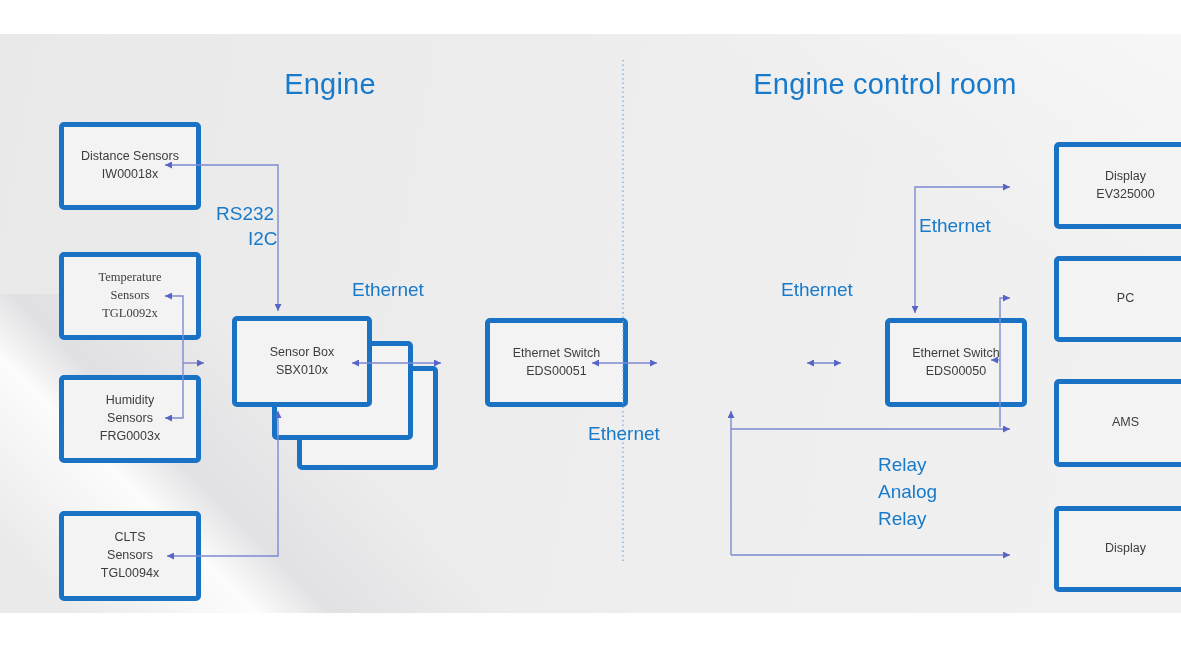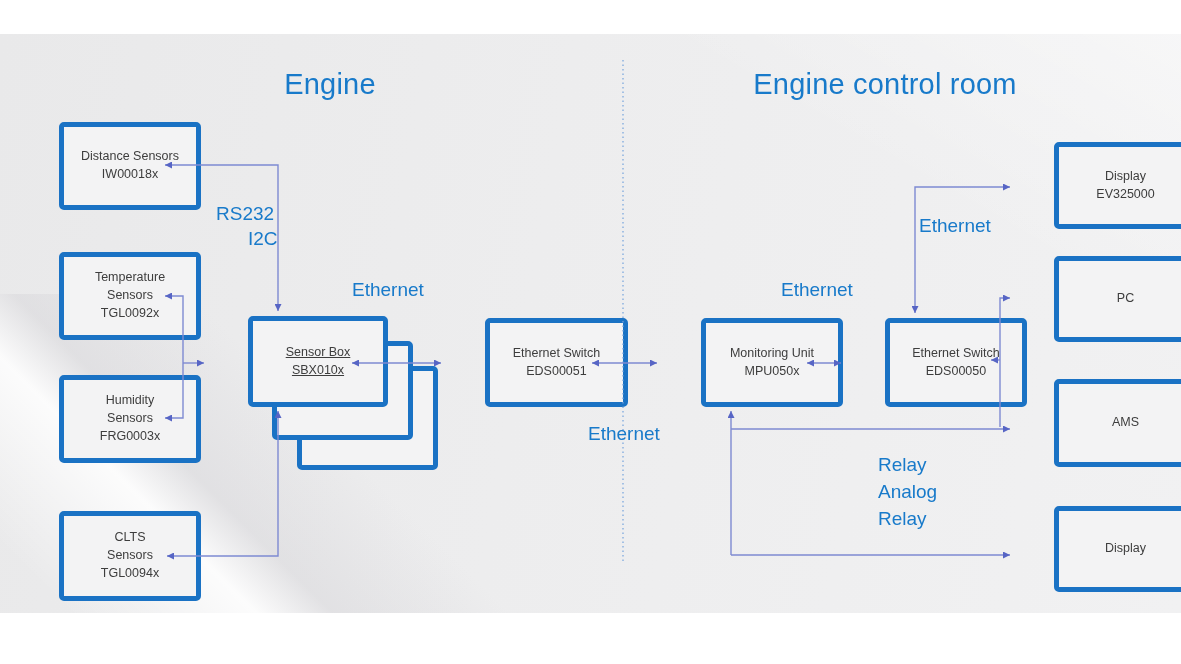--- a/index.html
+++ b/index.html
@@ -83,40 +83,38 @@
     <path class="connector" d="M1010,298 H1000 V427" marker-start="url(#arr)"></path>
     <line class="connector" x1="1000" y1="360" x2="991" y2="360" marker-end="url(#arr)"></line>
 
     <path class="connector" d="M731,411 V555" marker-start="url(#arr)"></path>
     <path class="connector" d="M731,429 H1010" marker-end="url(#arr)"></path>
     <path class="connector" d="M731,555 H1010" marker-end="url(#arr)"></path>
   </svg>
 
   <div class="node" style="left:19px;top:122px;width:142px;height:88px;">Distance Sensors
 IW00018x</div>
-  <div class="node" style="left:19px;top:252px;width:142px;height:88px;">Temperature
+  <div class="node" style="left:19px;top:252px;width:142px;height:88px;font-family:Liberation Serif, serif;">Temperature
 Sensors
 TGL0092x</div>
   <div class="node" style="left:19px;top:375px;width:142px;height:88px;">Humidity
 Sensors
 FRG0003x</div>
   <div class="node" style="left:19px;top:511px;width:142px;height:90px;">CLTS
 Sensors
 TGL0094x</div>
 
   <div class="node back" style="left:257px;top:366px;width:141px;height:104px;"></div>
   <div class="node back" style="left:232px;top:341px;width:141px;height:99px;"></div>
-  <div class="node" style="left:208px;top:316px;width:140px;height:91px;text-decoration:underline;">Sensor Box
+  <div class="node" style="left:192px;top:316px;width:140px;height:91px;">Sensor Box
 SBX010x</div>
 
   <div class="node" style="left:445px;top:318px;width:143px;height:89px;">Ethernet Switch
 EDS00051</div>
 
-  <div class="node" style="left:661px;top:318px;width:142px;height:89px;">Monitoring Unit
-MPU050x</div>
   <div class="node" style="left:845px;top:318px;width:142px;height:89px;">Ethernet Switch
 EDS00050</div>
   <div class="node" style="left:1014px;top:142px;width:143px;height:87px;">Display
 EV325000</div>
   <div class="node" style="left:1014px;top:379px;width:143px;height:88px;">AMS</div>
   <div class="node" style="left:1014px;top:256px;width:143px;height:86px;">PC</div>
   <div class="node" style="left:1014px;top:506px;width:143px;height:86px;">Display</div>
 
   <div class="lbl" style="left:216px;top:203px;">RS232</div>
   <div class="lbl" style="left:216px;top:228px;margin-left:32px;">I2C</div>

